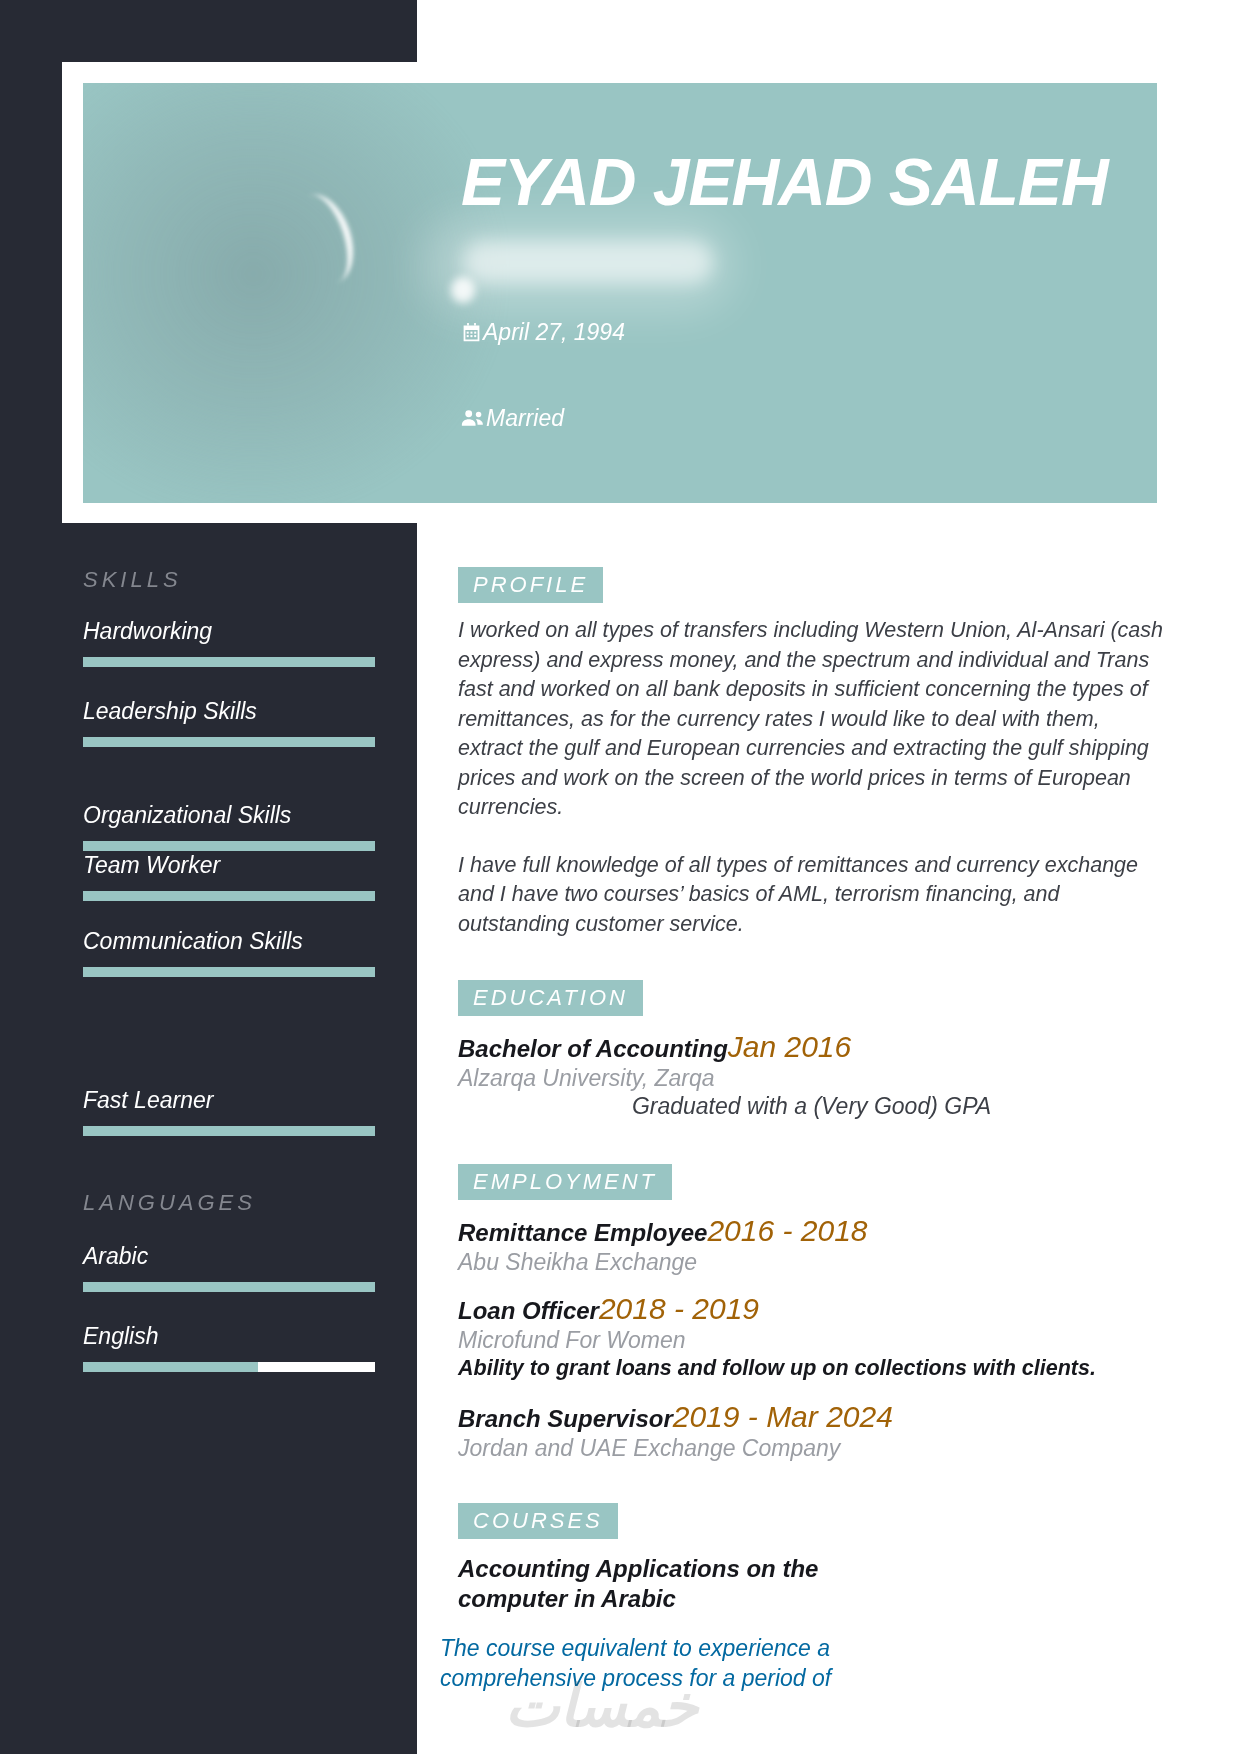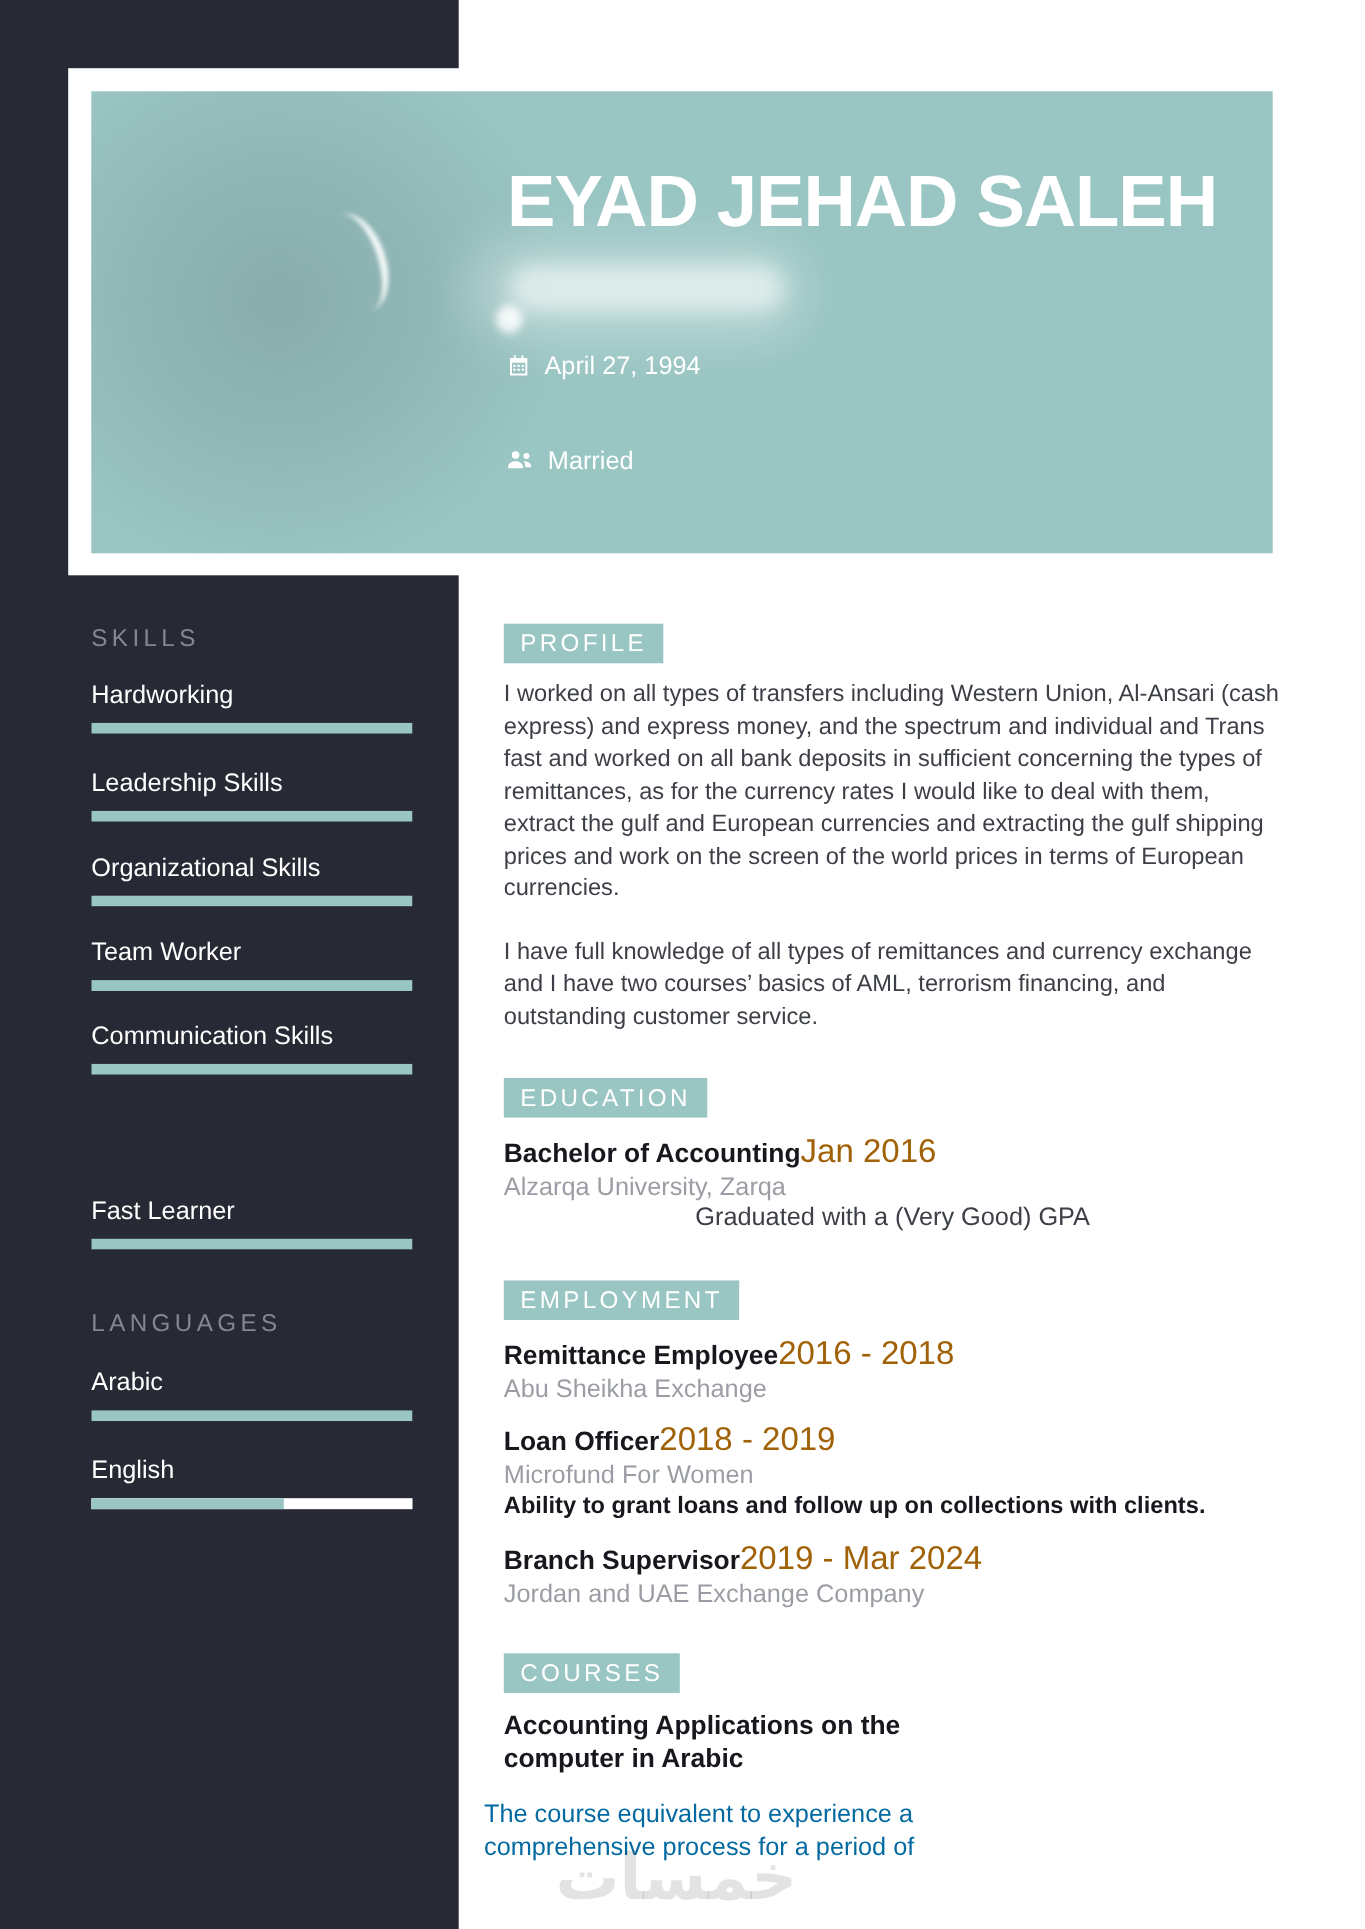--- a/index.html
+++ b/index.html
@@ -5,20 +5,21 @@
   * { margin: 0; padding: 0; box-sizing: border-box; }
   html, body { background: #ffffff; }
   body { font-family: "Liberation Sans", "DejaVu Sans", sans-serif; }
 
   .page {
     position: relative;
     width: 1241px;
     height: 1754px;
     background: #ffffff;
     overflow: hidden;
+    font-style: italic;
   }
 
   
   .sidebar {
     position: absolute;
     left: 0; top: 0;
     width: 417px; height: 1754px;
     background: #272a34;
   }
 
@@ -88,21 +89,21 @@
     width: 24px; height: 26px;
     background: rgba(255,255,255,0.85);
     border-radius: 50%;
     filter: blur(4px);
   }
   .header-row {
     position: absolute;
     left: 378px;
     display: flex;
     align-items: center;
-    gap: 13px;
+    gap: 1px;
     color: #ffffff;
     font-size: 23px;
     line-height: 26px;
   }
   .header-row.birth   { top: 236px; }
   .header-row.marital { top: 322px; }
   .header-row svg { display: block; }
 
   
   .side-heading {
@@ -125,21 +126,21 @@
   }
   .bar-track {
     margin-top: 12px;
     width: 292px; height: 10px;
     background: #ffffff;
     overflow: hidden;
   }
   .bar-fill { height: 100%; background: #99c5c3; }
 
   .skill-0 { top: 618px; }  .skill-1 { top: 698px; }
-  .skill-2 { top: 775px; }  .skill-3 { top: 852px; }
+  .skill-2 { top: 802px; }  .skill-3 { top: 852px; }
   .skill-4 { top: 928px; }  .skill-5 { top: 1007px; }
   .skill-6 { top: 1087px; }
   .lang-0  { top: 1243px; } .lang-1  { top: 1323px; }
 
   
   .chip {
     position: absolute;
     left: 458px;
     display: inline-block;
     background: #99c5c3;

